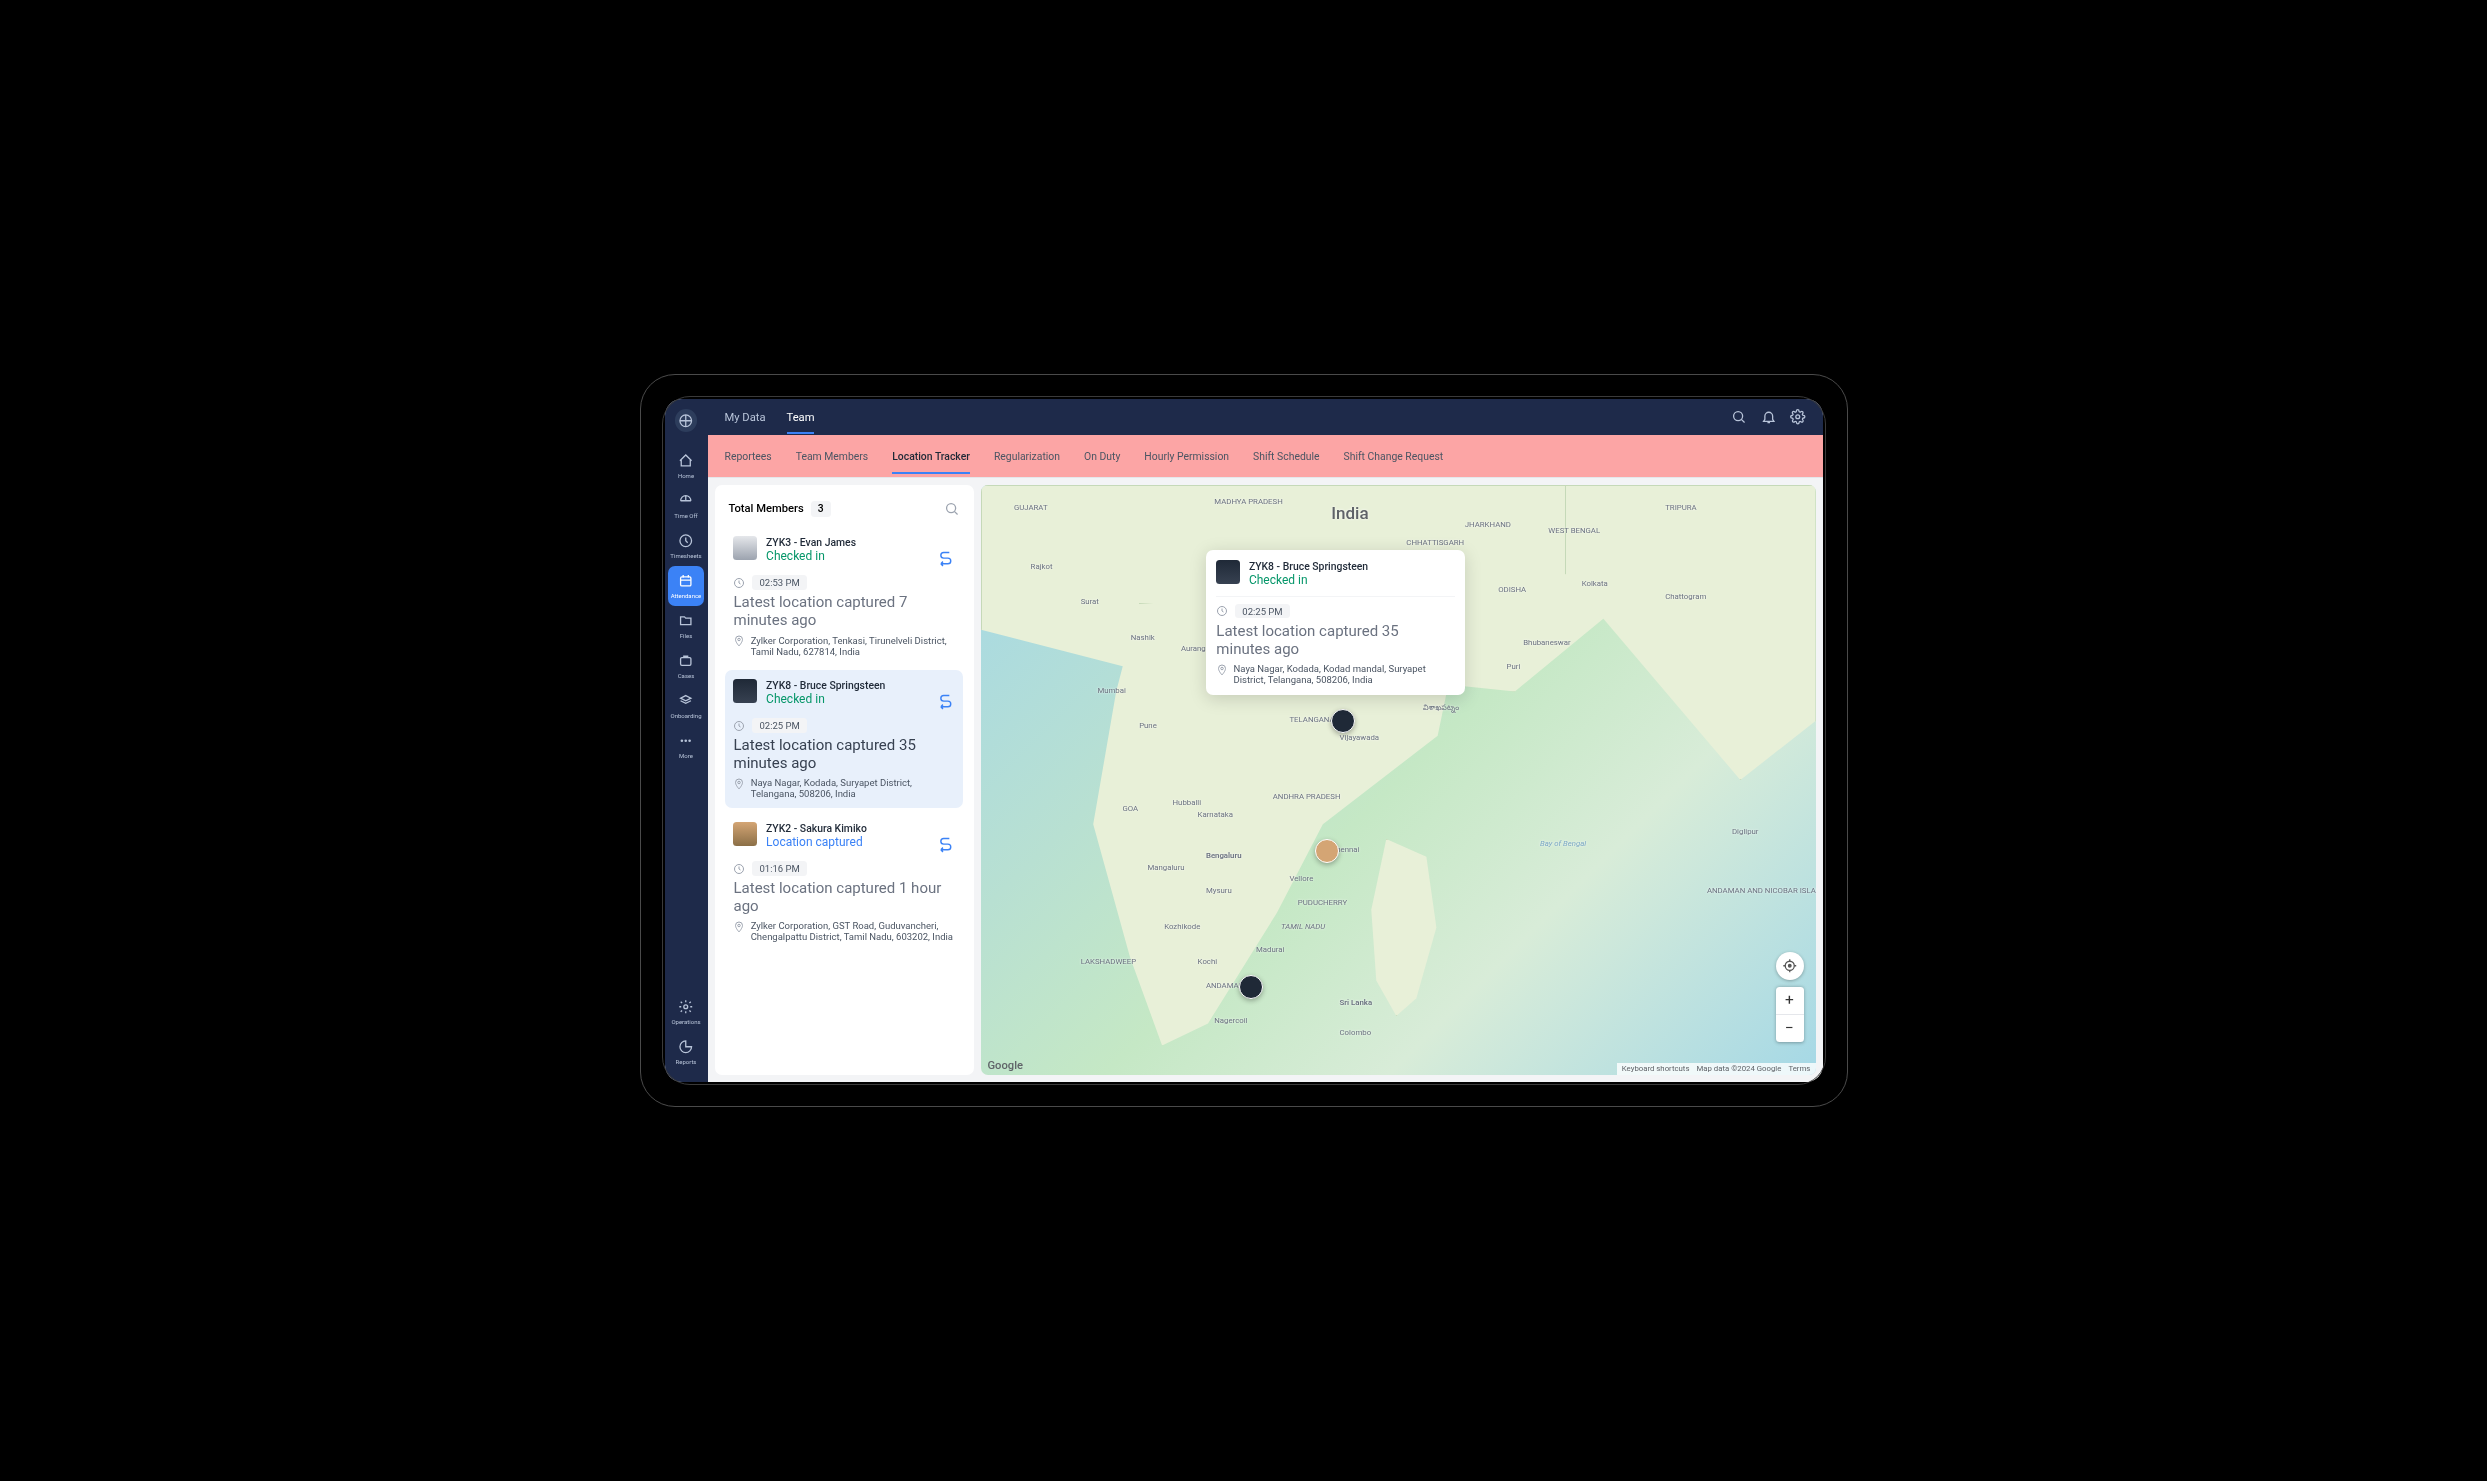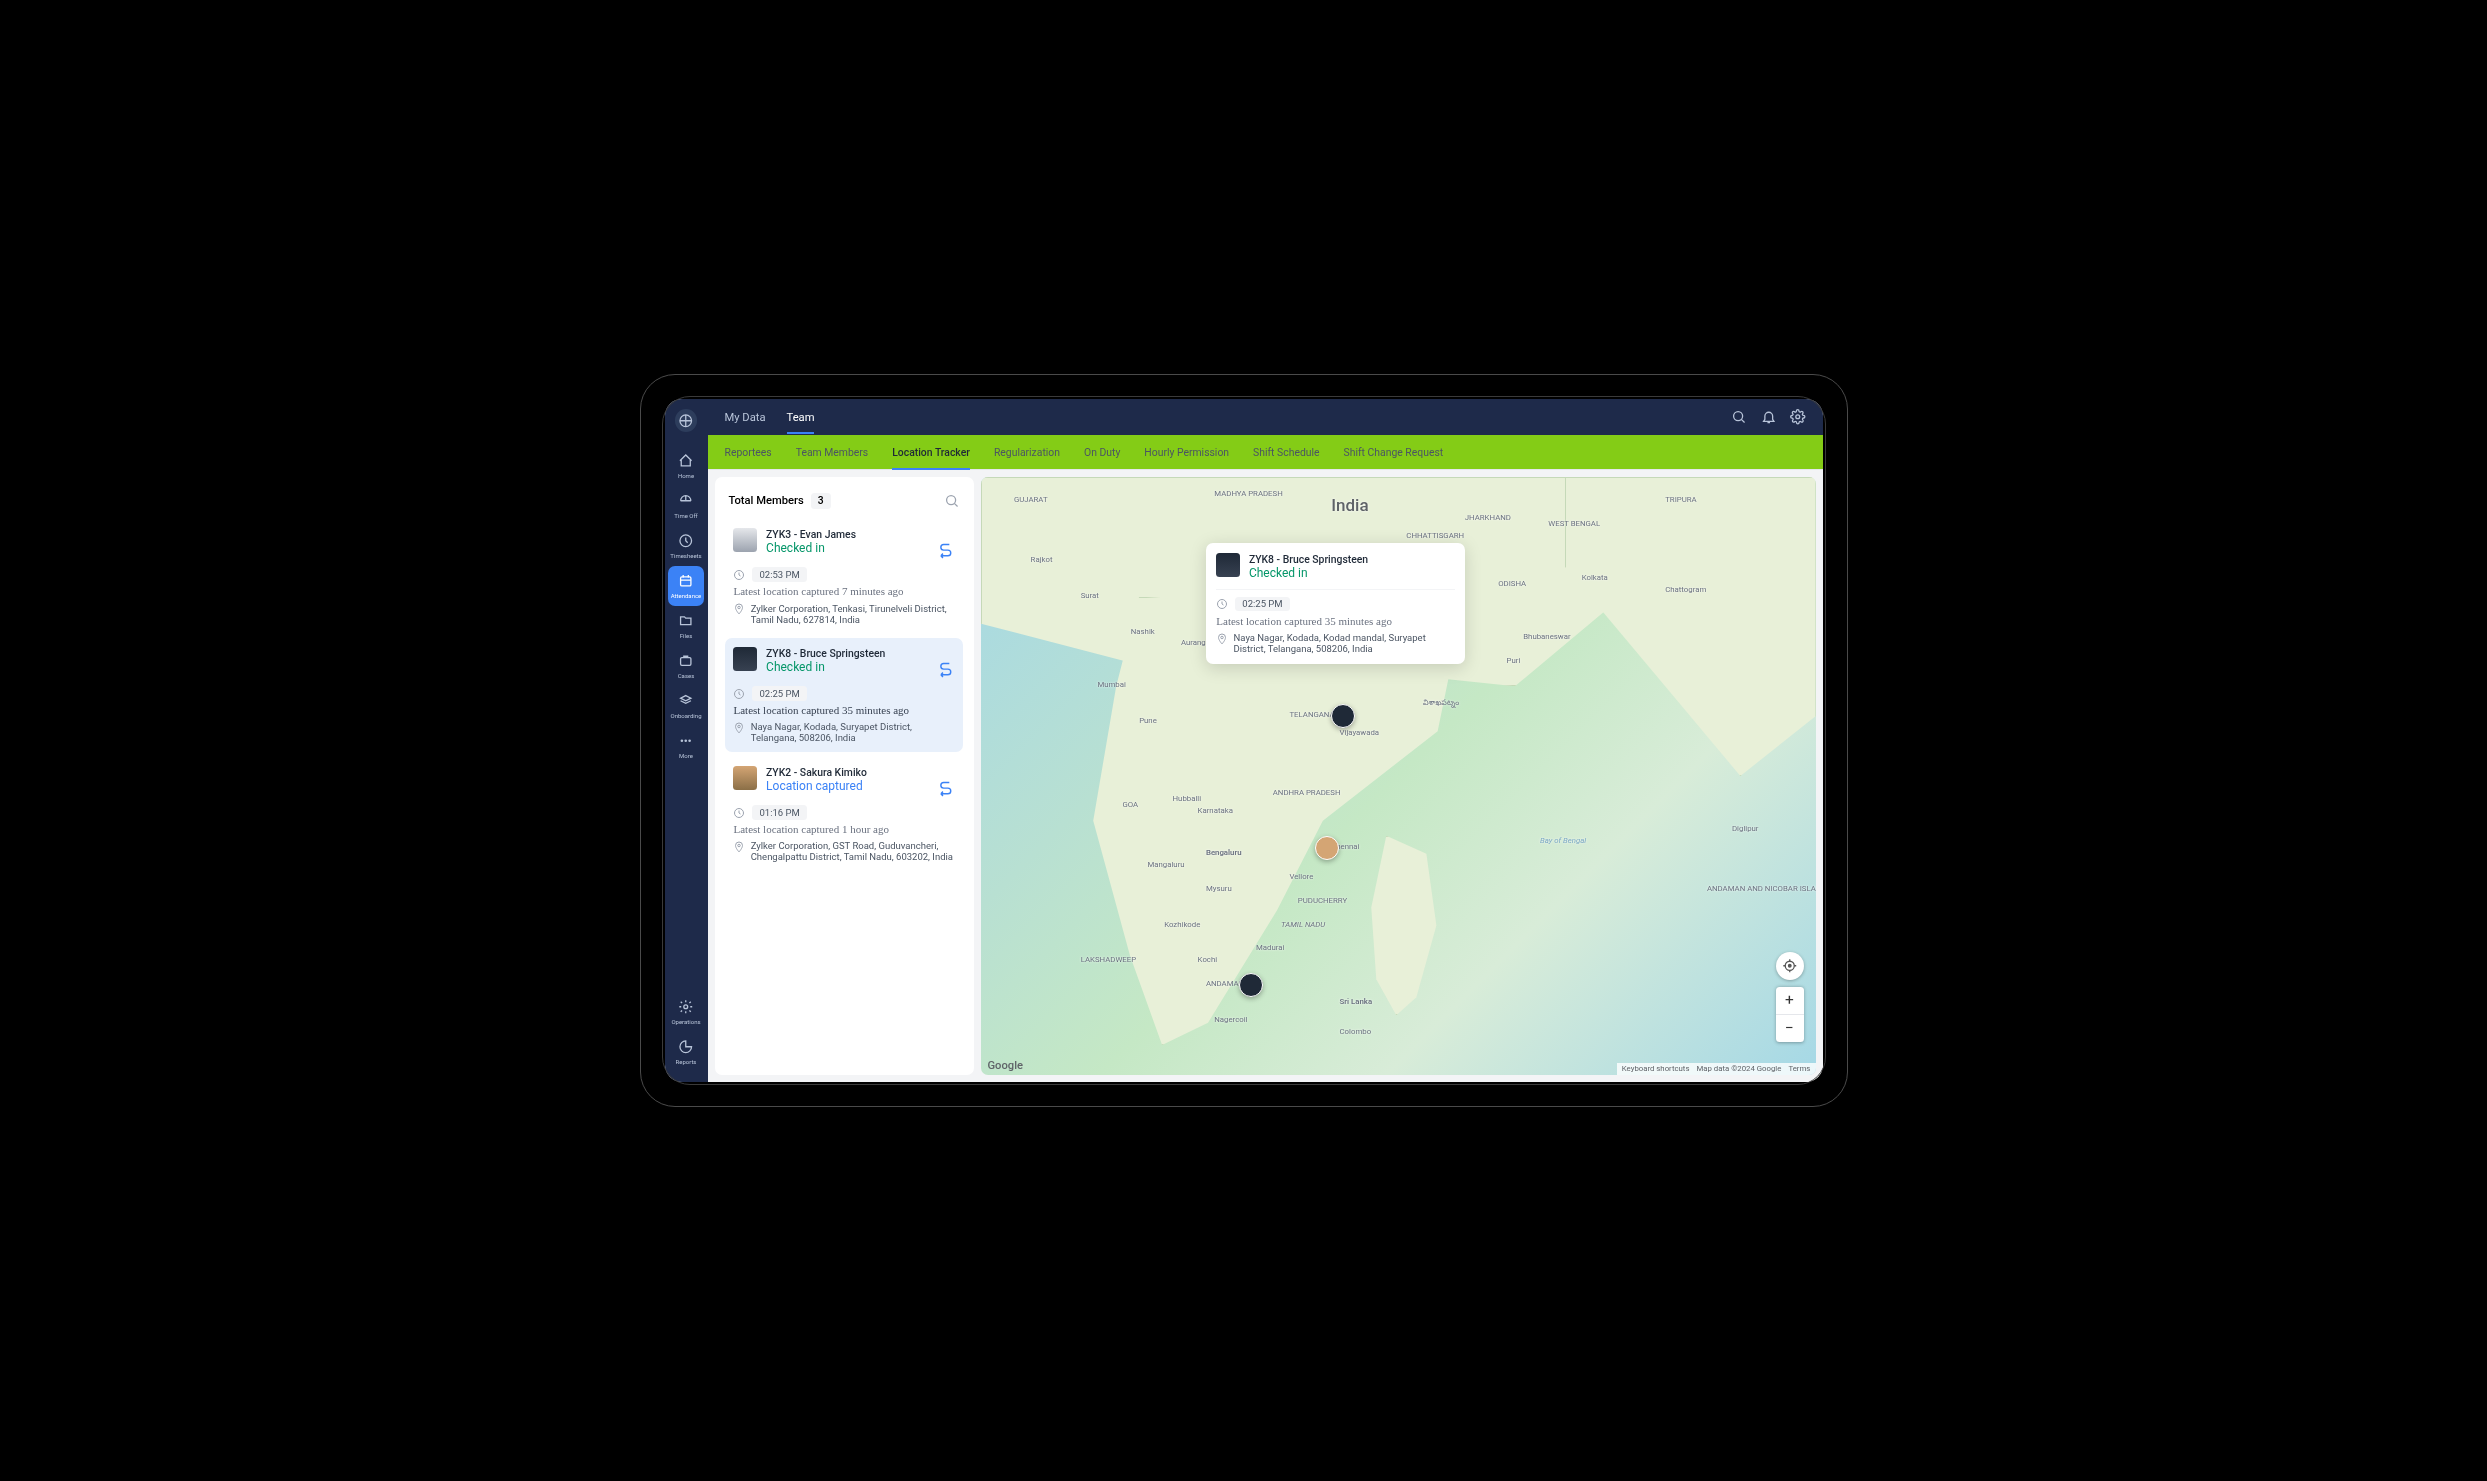--- a/index.html
+++ b/index.html
@@ -19,21 +19,21 @@
 
 .main{flex:1;display:flex;flex-direction:column;overflow:hidden;}
 .topbar{background:#1e2a4a;height:36px;display:flex;align-items:center;padding:0 17px;color:#b8c4d9;}
 .tabs-top{display:flex;gap:21px;}
 .tab-top{font-size:11.2px;cursor:pointer;padding:10.4px 0;position:relative;}
 .tab-top.active{color:#fff;}
 .tab-top.active::after{content:"";position:absolute;bottom:0;left:0;right:0;height:1.7px;background:#3b82f6;}
 .topbar-right{margin-left:auto;display:flex;gap:14px;}
 .topbar-right svg{width:15.5px;height:15.5px;cursor:pointer;}
 
-.subbar{background:#84cc16;height:35px;border-bottom:0.9px solid #e5e7eb;display:flex;align-items:center;padding:16px 17px;}
+.subbar{background:#fca5a5;height:43px;border-bottom:0.9px solid #e5e7eb;display:flex;align-items:center;padding:16px 17px;}
 .subtabs{display:flex;gap:24px;}
 .subtab{font-size:10.4px;color:#4b5563;cursor:pointer;padding:10.4px 0;position:relative;}
 .subtab.active{color:#1f2937;font-weight:500;}
 .subtab.active::after{content:"";position:absolute;bottom:-0.9px;left:0;right:0;height:1.7px;background:#3b82f6;}
 
 .content{flex:1;display:flex;background:#f3f4f6;overflow:hidden;}
 
 .members{width:259px;background:#fff;margin:7px 0 7px 7px;border-radius:7px;padding:10.4px;overflow-y:auto;}
 .members-header{display:flex;align-items:center;padding:5.2px 3.5px 10.4px;font-size:11.2px;font-weight:500;}
 .count-badge{background:#f3f4f6;padding:1.7px 7px;border-radius:3.5px;margin-left:7px;font-size:10.4px;}
@@ -48,21 +48,21 @@
 .av3{background:linear-gradient(180deg,#d4a574,#8b6f47);}
 .card-info{flex:1;}
 .member-name{font-size:10.4px;font-weight:500;color:#1f2937;}
 .member-status{font-size:12px;color:#059669;}
 .member-status.captured{color:#3b82f6;}
 .route-icon{width:17px;height:17px;cursor:pointer;color:#3b82f6;margin-top:15.5px;}
 .card-details{margin-top:7px;}
 .time-row{display:flex;align-items:center;gap:7px;margin-bottom:3.5px;}
 .clock-icon{width:12px;height:12px;color:#9ca3af;}
 .time-chip{background:#f3f4f6;padding:1.7px 7px;border-radius:3.5px;font-size:9.5px;color:#4b5563;}
-.latest{font-size:11px;color:#6b7280;margin-bottom:5.2px;font-family:Liberation Serif, serif;}
+.latest{font-size:15px;color:#6b7280;margin-bottom:5.2px;}
 .member-card.selected .latest{color:#374151;}
 .loc-row{display:flex;gap:5.2px;font-size:9.5px;color:#4b5563;}
 .pin-icon{width:12px;height:12px;flex-shrink:0;color:#9ca3af;margin-top:0.9px;}
 
 .map-wrap{flex:1;margin:7px;border-radius:7px;overflow:hidden;position:relative;background:linear-gradient(135deg,#a5d8e6 0%,#b8e0d2 30%,#c5e8c5 50%,#d8ecd8 70%,#a5d8e6 100%);}
 .map-bg{position:absolute;inset:0;}
 .land{position:absolute;background:#e8f0d8;border:0.9px solid #c5d9b8;}
 .land1{top:0;left:0;width:80%;height:35%;clip-path:polygon(0 0,100% 0,95% 60%,80% 100%,50% 90%,30% 95%,0 70%);}
 .land2{top:20%;left:8%;width:55%;height:75%;clip-path:polygon(20% 0,90% 5%,85% 30%,60% 50%,50% 70%,35% 95%,25% 100%,18% 80%,10% 50%,15% 20%);}
 .land3{top:60%;left:45%;width:12%;height:30%;clip-path:polygon(30% 0,70% 10%,80% 50%,60% 90%,40% 100%,20% 80%,15% 40%);}

